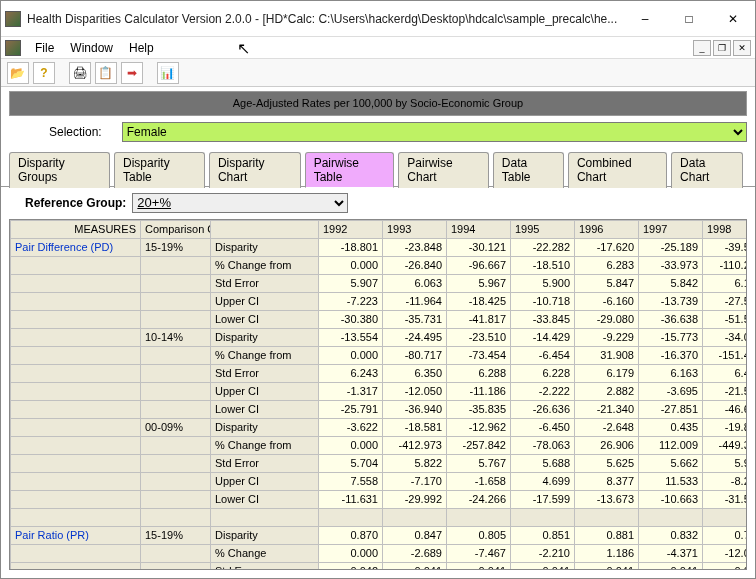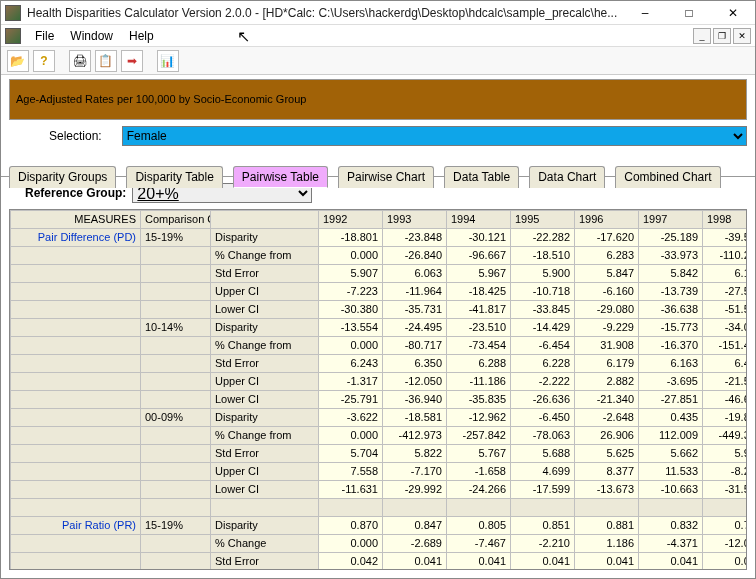--- a/index.html
+++ b/index.html
@@ -10,21 +10,21 @@
     background: #fff;
     overflow: hidden;
     width: 756px;
     height: 579px;
     border: 1px solid #888;
     display: flex;
     flex-direction: column;
   }
   
   .titlebar {
-    height: 24px;
+    height: 36px;
     background: #fff;
     display: flex;
     align-items: center;
     border-bottom: 1px solid #ddd;
     padding-left: 4px;
   }
   .titlebar .app-icon {
     width: 16px; height: 16px;
     background: linear-gradient(135deg,#8b6b4a,#3b6b3b);
     margin-right: 6px;
@@ -99,77 +99,78 @@
     background: #fff;
     display:flex;align-items:center;justify-content:center;
     font-size: 12px;
   }
   .tool-sep { width:6px; }
 
   
   .info-panel {
     margin: 4px 8px 2px 8px;
     border: 1px solid #999;
-    padding: 12px 6px;
+    padding: 4px 6px;
+    text-align: center;
     font-size: 11px;
     line-height: 1.35;
-    background: #a16207;
+    background: #737373;
   }
 
   
   .select-row {
     display: flex;
     align-items: center;
     margin: 4px 8px;
     gap: 20px;
   }
   .select-row label { font-size: 12px; }
   .select-row select {
     flex: 1;
     font-size: 12px;
     height: 20px;
     border: 1px solid #7a7a7a;
-    background: #0ea5e9;
+    background: #bef264;
   }
 
   
   .tab-strip {
     display: flex;
     padding: 4px 8px 0 8px;
     gap: 0;
     border-bottom: 1px solid #999;
     font-size: 12px;
   }
   .tab {
     padding: 3px 8px;
     border: 1px solid #999;
     border-bottom: none;
     background: #ece9d8;
-    margin-right: 10px;
+    margin-right: 4px;
     border-radius: 3px 3px 0 0;
     position: relative;
-    top: 12px;
+    top: 2px;
   }
   .tab.active {
     background: #f0abfc;
     border-bottom: 1px solid #fff;
     font-weight: normal;
   }
 
   
   .refgroup-row {
     display: flex;
     align-items: center;
     margin: 6px 8px;
     gap: 6px;
   }
   .refgroup-row label { font-weight: bold; font-size: 12px; padding-left: 16px; }
   .refgroup-row select {
-    width: 180px;
-    font-size: 16px;
+    width: 216px;
+    font-size: 13px;
     height: 20px;
     border: 1px solid #7a7a7a;
     text-decoration: underline;
   }
 
   
   .grid-wrap {
     flex: 1;
     margin: 0 8px 8px 8px;
     border: 1px solid #888;
@@ -190,21 +191,21 @@
     white-space: nowrap;
   }
   table.grid th {
     background: #ece9d8;
     text-align: right;
     font-weight: normal;
   }
   table.grid th.col-year { text-align: left; }
   table.grid td.num { text-align: right; background: #ffffe8; }
   table.grid td.rowhdr { background: #ece9d8; text-align: left; }
-  table.grid td.measure { color: #0033cc; background: #ece9d8; text-align:right; }
+  table.grid td.measure { color: #0033cc; background: #ece9d8; text-align:left; }
   col.c-meas  { width: 130px; }
   col.c-comp  { width: 70px; }
   col.c-stat  { width: 108px; }
   col.c-year  { width: 64px; }
   th.measures-hdr { font-weight: bold; }
 </style>
 </head>
 <body>
 
 <div class="titlebar">
@@ -258,25 +259,26 @@
 <div class="select-row">
   <label style="margin-left:40px;">Selection:</label>
   <select>
     <option>Female</option>
   </select>
 </div>
 
 <div class="tab-strip" id="tab-strip">
     <div class="tab">Disparity Groups</div>
     <div class="tab">Disparity Table</div>
+    <div class="tab">Disparity Chart</div>
     <div class="tab active">Pairwise Table</div>
     <div class="tab">Pairwise Chart</div>
     <div class="tab">Data Table</div>
+    <div class="tab">Combined Chart</div>
     <div class="tab">Data Chart</div>
-    <div class="tab">Combined Chart</div>
   </div>
 
 <div class="refgroup-row">
   <label>Reference Group:</label>
   <select>
     <option>20+%</option>
   </select>
 </div>
 
 <div class="grid-wrap">

